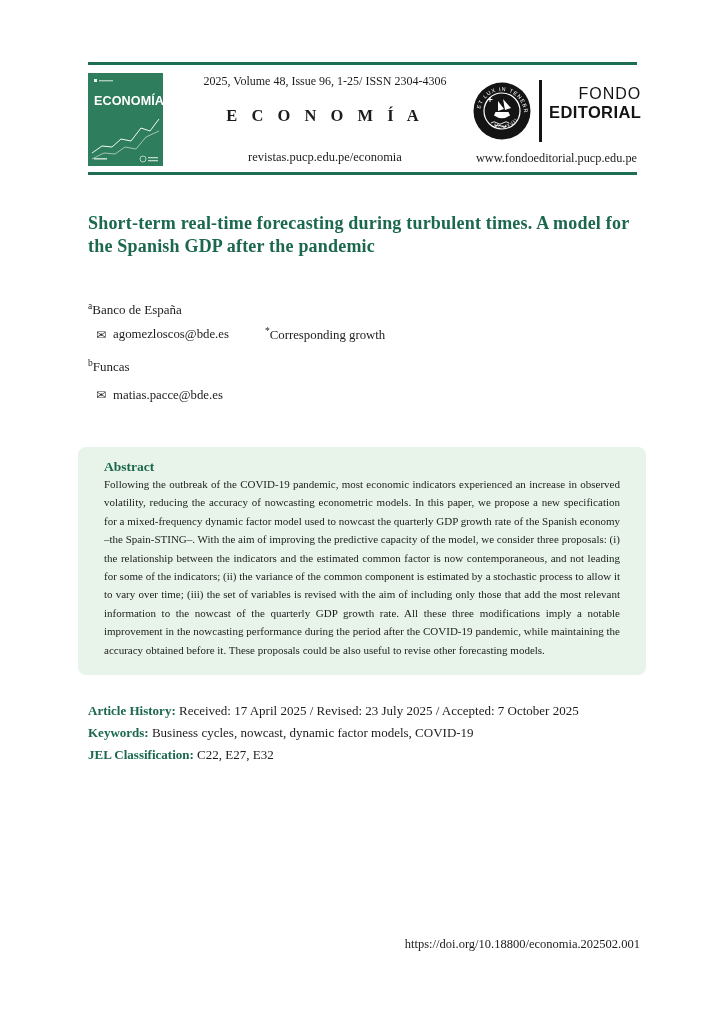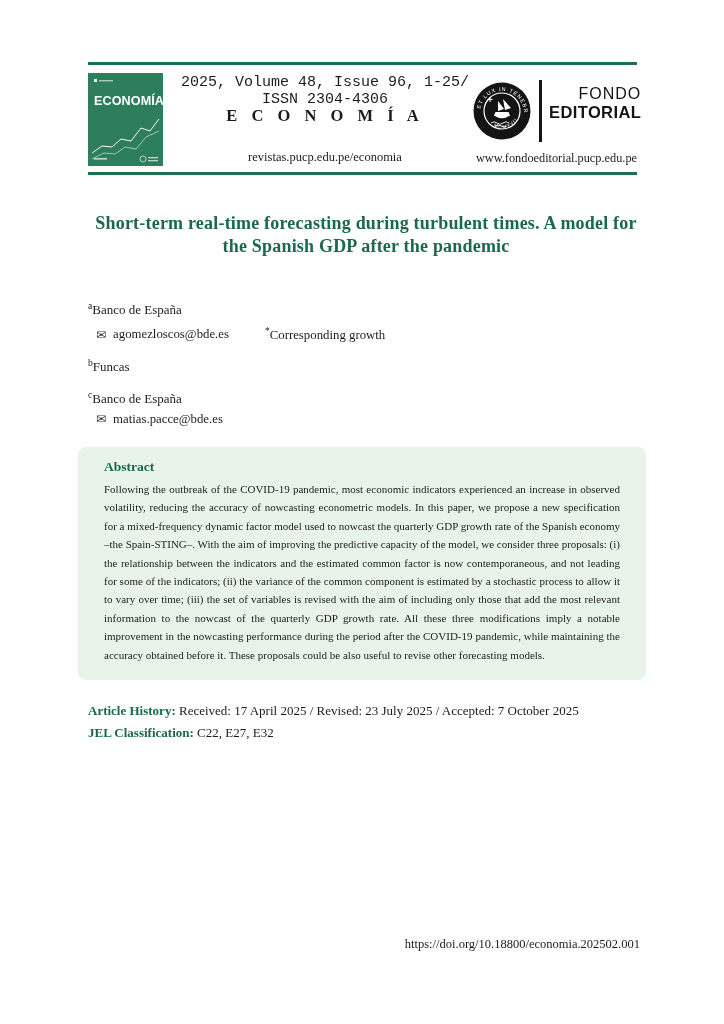--- a/index.html
+++ b/index.html
@@ -6,52 +6,52 @@
   .page{position:relative;width:724px;height:1024px;background:#ffffff;overflow:hidden;
         font-family:"Liberation Serif","DejaVu Serif",serif;color:#1c1c1c;}
   .rule{position:absolute;left:88px;width:549px;height:2.5px;background:#1e6e52;}
   .rule-top{top:62px;}
   .rule-mid{top:172px;}
 
   
   .header-row{position:absolute;top:72px;left:88px;width:549px;height:96px;display:flex;}
   .cover{width:75px;height:112px;margin-top:1px;margin-right:16px;flex:0 0 auto;}
   .header-center{flex:1;position:relative;text-align:center;}
-  .issue-line{position:absolute;top:2px;left:0;right:0;font-size:15px;font-family:Liberation Mono, monospace;}
+  .issue-line{position:absolute;top:2px;left:0;right:0;font-size:12px;}
   .journal-name{position:absolute;top:34px;left:0;right:0;font-size:16.5px;font-weight:600;letter-spacing:5px;}
   .journal-site{position:absolute;top:78px;left:0;right:0;font-size:12.5px;}
   .header-right{position:relative;width:166px;flex:0 0 auto;}
   .seal{position:absolute;left:2px;top:10px;}
   .pub-bar{position:absolute;left:68px;top:8px;width:3px;height:62px;background:#141414;}
   .pub-name{position:absolute;left:78px;top:13px;font-family:"Liberation Sans",sans-serif;color:#141414;}
   .pub-name .l1{font-size:16px;font-weight:500;letter-spacing:1px;line-height:18px;text-align:right;}
   .pub-name .l2{font-size:16.5px;font-weight:800;letter-spacing:0.4px;line-height:18px;}
   .pub-site{position:absolute;top:79px;right:0;white-space:nowrap;font-size:12.3px;}
 
   
   .title{position:absolute;top:212px;left:88px;width:556px;margin:0;
-         font-size:18px;line-height:23px;font-weight:bold;color:#1b684e;letter-spacing:0.2px;text-align:center;}
+         font-size:18px;line-height:23px;font-weight:bold;color:#1b684e;letter-spacing:0.2px;}
   .authors{position:absolute;top:266px;left:88px;width:556px;font-size:13.5px;}
   sup.author-sup{font-size:9.5px;margin-left:2px;}
   .sup-green{color:#2e7d5c;}
   .sup-blue{color:#3b3fae;}
 
   .affiliations{position:absolute;top:296px;left:88px;width:556px;font-size:13px;}
   .affil-group{margin-bottom:8px;}
   .affil-inst{line-height:20px;}
   .affil-sup{font-size:9.5px;}
   .affil-email{line-height:20px;padding-left:8px;font-size:12.8px;}
   .email-icon{font-family:"DejaVu Sans",sans-serif;font-size:12px;color:#333;margin-right:7px;}
   .corr-note{margin-left:36px;}
   .corr-note sup{font-size:9.5px;}
 
   
   .abstract-box{position:absolute;top:447px;left:78px;width:568px;box-sizing:border-box;
                 background:#e8f4ea;border-radius:8px;padding:12px 26px 16px 26px;}
-  .abstract-heading{font-size:13.5px;font-weight:bold;color:#1b684e;margin-bottom:5px;}
+  .abstract-heading{font-size:13.5px;font-weight:bold;color:#1b684e;}
   .abstract-text{margin:0;font-size:11px;line-height:18.4px;text-align:justify;}
 
   
   .meta{position:absolute;top:700px;left:88px;width:556px;font-size:13px;}
   .meta-line{line-height:22px;}
   .meta-label{font-weight:bold;color:#1b684e;}
 
   .doi{position:absolute;top:937px;right:84px;font-size:12.5px;}
 </style>
 </head>
@@ -124,38 +124,41 @@
     <div class="affil-group">
       <div class="affil-inst"><sup class="affil-sup">a</sup><span>Banco de España</span></div>
       <div class="affil-email">
         <span class="email-icon">✉</span><span>agomezloscos@bde.es</span><span class="corr-note"><sup>*</sup><span>Corresponding growth</span></span>
       </div>
     </div>
     <div class="affil-group">
       <div class="affil-inst"><sup class="affil-sup">b</sup><span>Funcas</span></div>
     </div>
     <div class="affil-group">
-      <div class="affil-inst"><sup class="affil-sup">c</sup><span>Banco de España</span></div>
       <div class="affil-email">
         <span class="email-icon">✉</span><span>matias.pacce@bde.es</span>
       </div>
     </div>
   </div>
 
   <div class="abstract-box">
     <div class="abstract-heading">Abstract</div>
     <p class="abstract-text">Following the outbreak of the COVID-19 pandemic, most economic indicators experienced an increase in observed volatility, reducing the accuracy of nowcasting econometric models. In this paper, we propose a new specification for a mixed-frequency dynamic factor model used to nowcast the quarterly GDP growth rate of the Spanish economy –the Spain-STING–. With the aim of improving the predictive capacity of the model, we consider three proposals: (i) the relationship between the indicators and the estimated common factor is now contemporaneous, and not leading for some of the indicators; (ii) the variance of the common component is estimated by a stochastic process to allow it to vary over time; (iii) the set of variables is revised with the aim of including only those that add the most relevant information to the nowcast of the quarterly GDP growth rate. All these three modifications imply a notable improvement in the nowcasting performance during the period after the COVID-19 pandemic, while maintaining the accuracy obtained before it. These proposals could be also useful to revise other forecasting models.</p>
   </div>
 
   <div class="meta">
     <div class="meta-line">
       <span class="meta-label">Article History:</span>
       <span>Received: 17 April 2025 / Revised: 23 July 2025 / Accepted: 7 October 2025</span>
     </div>
     <div class="meta-line">
+      <span class="meta-label">Keywords:</span>
+      <span>Business cycles, nowcast, dynamic factor models, COVID-19</span>
+    </div>
+    <div class="meta-line">
       <span class="meta-label">JEL Classification:</span>
       <span>C22, E27, E32</span>
     </div>
   </div>
 
   <div class="doi">https://doi.org/10.18800/economia.202502.001</div>
 
 </div>
 
 </body></html>

